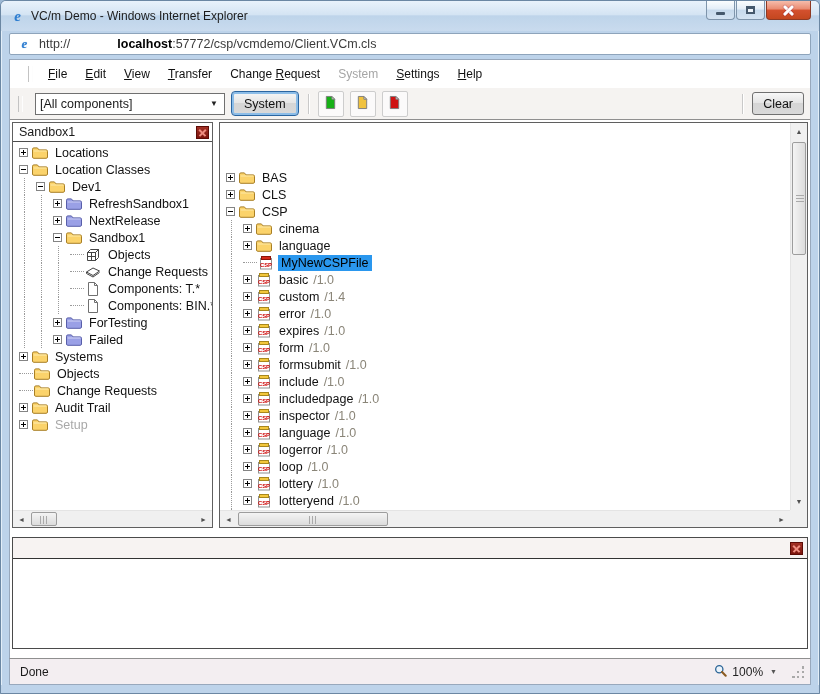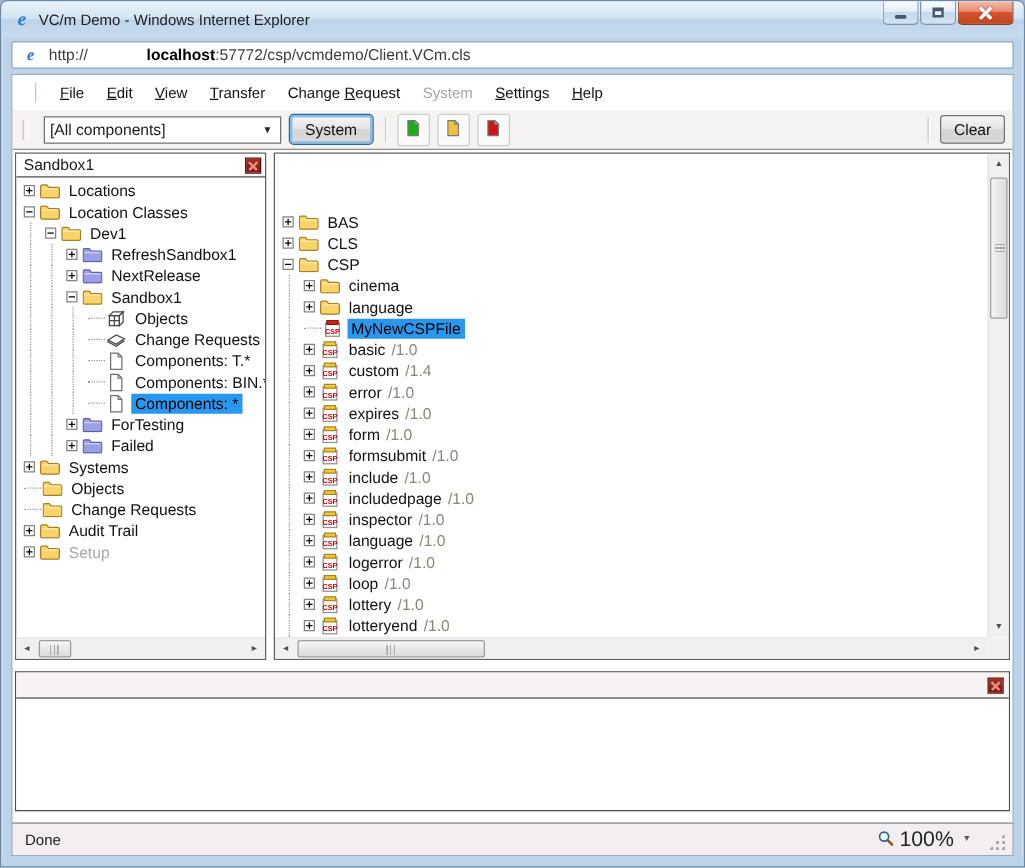--- a/index.html
+++ b/index.html
@@ -121,21 +121,21 @@
   .bp-header{ height:21px; flex:none; background:#f7f3f2; border-bottom:1px solid #333; display:flex;
     align-items:center; padding:0 4px; }
   .bp-header .spring{ flex:1; }
   .bp-body{ flex:1; background:#fff; }
 
   
   .statusbar{ height:27px; flex:none; margin:0 8px; background:#f3eef1; border:1px solid #98a8bc; border-top:1px solid #8f8f8f;
     display:flex; align-items:center; padding:0 4px 0 10px; }
   .statusbar .spring{ flex:1; }
   .status-right{ display:flex; align-items:center; gap:5px; }
-  .zoom-label{ font-size:17px; color:#222; }
+  .zoom-label{ font-size:12px; color:#222; }
   .caret{ font-size:7px; color:#555; margin:0 6px 0 2px; }
   .resize-grip{ width:14px; height:14px; margin-left:4px; align-self:flex-end;
     background:
       radial-gradient(circle at 11px 11px,#a9a9a9 1.2px,transparent 1.4px),
       radial-gradient(circle at 11px 6px,#a9a9a9 1.2px,transparent 1.4px),
       radial-gradient(circle at 6px 11px,#a9a9a9 1.2px,transparent 1.4px),
       radial-gradient(circle at 11px 1.5px,#a9a9a9 1.2px,transparent 1.4px),
       radial-gradient(circle at 6px 6px,#a9a9a9 1.2px,transparent 1.4px),
       radial-gradient(circle at 1.5px 11px,#a9a9a9 1.2px,transparent 1.4px); }
   .window-bottom{ height:8px; flex:none; background:#bdd3ea; }
@@ -338,33 +338,20 @@
               <span class="indent"></span>
               <span class="spacer"></span>
               <span class="node-icon">
                 <svg width="16" height="16" viewBox="0 0 16 16">
                   <path d="M3.5 1.5 H9.5 L12.5 4.5 V14.5 H3.5 Z" fill="#fff" stroke="#707070"></path>
                   <path d="M9.5 1.5 V4.5 H12.5" fill="none" stroke="#707070"></path>
                 </svg>
               </span>
               <span class="label">Components: BIN.*</span>
             </div>
-            <div class="tree-row selected">
-              <span class="indent"></span>
-              <span class="indent"></span>
-              <span class="indent"></span>
-              <span class="spacer"></span>
-              <span class="node-icon">
-                <svg width="16" height="16" viewBox="0 0 16 16">
-                  <path d="M3.5 1.5 H9.5 L12.5 4.5 V14.5 H3.5 Z" fill="#fff" stroke="#707070"></path>
-                  <path d="M9.5 1.5 V4.5 H12.5" fill="none" stroke="#707070"></path>
-                </svg>
-              </span>
-              <span class="label">Components: *</span>
-            </div>
             <div class="tree-row">
               <span class="indent"></span>
               <span class="indent"></span>
               <span class="expander plus"></span>
               <span class="node-icon">
                 <svg width="16" height="13" viewBox="0 0 16 13">
                   <path d="M0.5 3.2 C0.5 2.4 1 1.9 1.8 1.9 H5.4 L7 3.9 H14.2 C15 3.9 15.5 4.4 15.5 5.2 V11 C15.5 11.8 15 12.3 14.2 12.3 H1.8 C1 12.3 0.5 11.8 0.5 11 Z" fill="#9aa0e6" stroke="#585ea9"></path>
                   <path d="M1.6 5 H14.4" stroke="#caccf2" stroke-width="1.2" fill="none"></path>
                 </svg>
               </span>

